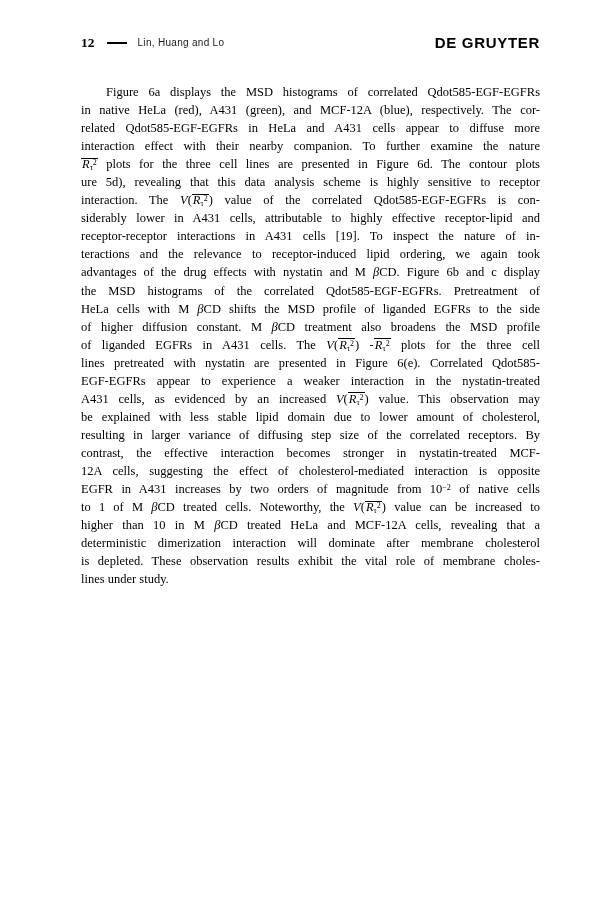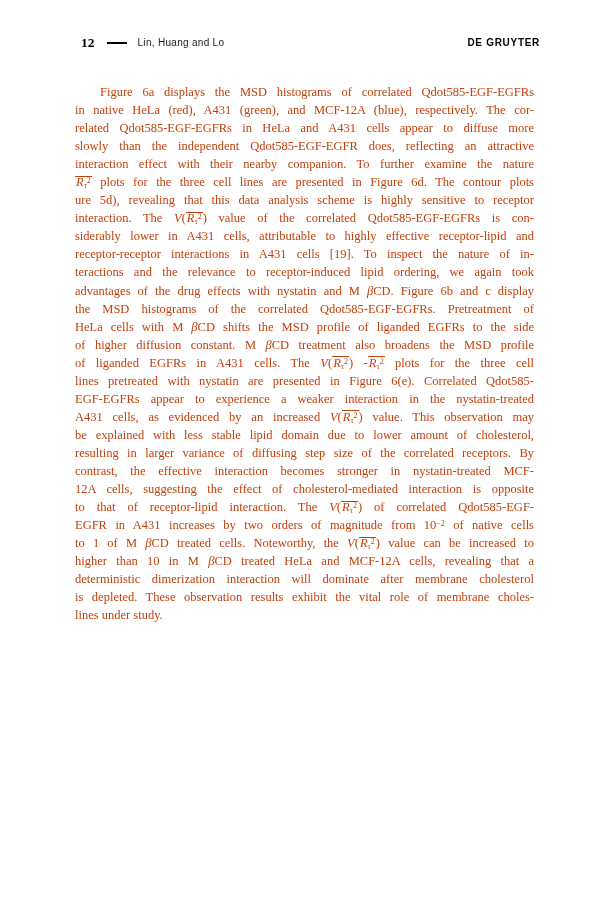--- a/index.html
+++ b/index.html
@@ -40,33 +40,33 @@
     font-family: "Liberation Sans", "DejaVu Sans", sans-serif;
     font-size: 10px;
     letter-spacing: 0.3px;
     color: #1a1a1a;
     line-height: 14px;
   }
   .publisher {
     margin-left: auto;
     font-family: "Liberation Sans", "DejaVu Sans", sans-serif;
     font-weight: 700;
-    font-size: 10px;
+    font-size: 15px;
     letter-spacing: 0.7px;
     line-height: 14px;
   }
   .body-text {
     position: absolute;
-    left: 75px;
+    left: 81px;
     top: 83px;
     width: 459px;
     font-family: "Liberation Serif", "DejaVu Serif", serif;
     font-size: 12.5px;
     line-height: 18.05px;
-    color: #c2410c;
+    color: #000000;
   }
   .line {
     text-align: justify;
     text-align-last: justify;
     white-space: normal;
     height: 18.05px;
     overflow: visible;
   }
   .line.indent {
     text-indent: 25px;
@@ -106,41 +106,39 @@
   <div class="header">
     <span class="pnum">12</span>
     <span class="rule"></span>
     <span class="authors">Lin, Huang and Lo</span>
     <span class="publisher">DE GRUYTER</span>
   </div>
   <div class="body-text" id="body-text">
       <div class="line indent">Figure 6a displays the MSD histograms of correlated Qdot585-EGF-EGFRs</div>
       <div class="line">in native HeLa (red), A431 (green), and MCF-12A (blue), respectively. The cor-</div>
       <div class="line">related Qdot585-EGF-EGFRs in HeLa and A431 cells appear to diffuse more</div>
-      <div class="line">slowly than the independent Qdot585-EGF-EGFR does, reflecting an attractive</div>
       <div class="line">interaction effect with their nearby companion. To further examine the nature</div>
       <div class="line"><span class="ovl"><i>R</i><sub>τ</sub><sup>2</sup></span> plots for the three cell lines are presented in Figure 6d. The contour plots</div>
       <div class="line">ure 5d), revealing that this data analysis scheme is highly sensitive to receptor</div>
       <div class="line">interaction. The <span class="m"><i>V</i>(<span class="ovl"><i>R</i><sub>τ</sub><sup>2</sup></span>)</span> value of the correlated Qdot585-EGF-EGFRs is con-</div>
       <div class="line">siderably lower in A431 cells, attributable to highly effective receptor-lipid and</div>
       <div class="line">receptor-receptor interactions in A431 cells [19]. To inspect the nature of in-</div>
       <div class="line">teractions and the relevance to receptor-induced lipid ordering, we again took</div>
       <div class="line">advantages of the drug effects with nystatin and M <i>β</i>CD. Figure 6b and c display</div>
       <div class="line">the MSD histograms of the correlated Qdot585-EGF-EGFRs. Pretreatment of</div>
       <div class="line">HeLa cells with M <i>β</i>CD shifts the MSD profile of liganded EGFRs to the side</div>
       <div class="line">of higher diffusion constant. M <i>β</i>CD treatment also broadens the MSD profile</div>
       <div class="line">of liganded EGFRs in A431 cells. The <span class="m"><i>V</i>(<span class="ovl"><i>R</i><sub>τ</sub><sup>2</sup></span>)</span> -<span class="ovl"><i>R</i><sub>τ</sub><sup>2</sup></span> plots for the three cell</div>
       <div class="line">lines pretreated with nystatin are presented in Figure 6(e). Correlated Qdot585-</div>
       <div class="line">EGF-EGFRs appear to experience a weaker interaction in the nystatin-treated</div>
       <div class="line">A431 cells, as evidenced by an increased <span class="m"><i>V</i>(<span class="ovl"><i>R</i><sub>τ</sub><sup>2</sup></span>)</span> value. This observation may</div>
       <div class="line">be explained with less stable lipid domain due to lower amount of cholesterol,</div>
       <div class="line">resulting in larger variance of diffusing step size of the correlated receptors. By</div>
       <div class="line">contrast, the effective interaction becomes stronger in nystatin-treated MCF-</div>
       <div class="line">12A cells, suggesting the effect of cholesterol-mediated interaction is opposite</div>
-      <div class="line">to that of receptor-lipid interaction. The <span class="m"><i>V</i>(<span class="ovl"><i>R</i><sub>τ</sub><sup>2</sup></span>)</span> of correlated Qdot585-EGF-</div>
       <div class="line">EGFR in A431 increases by two orders of magnitude from 10<sup>−2</sup> of native cells</div>
       <div class="line">to 1 of M <i>β</i>CD treated cells. Noteworthy, the <span class="m"><i>V</i>(<span class="ovl"><i>R</i><sub>τ</sub><sup>2</sup></span>)</span> value can be increased to</div>
       <div class="line">higher than 10 in M <i>β</i>CD treated HeLa and MCF-12A cells, revealing that a</div>
       <div class="line">deterministic dimerization interaction will dominate after membrane cholesterol</div>
       <div class="line">is depleted. These observation results exhibit the vital role of membrane choles-</div>
       <div class="line last">lines under study.</div>
     </div>
 </div>
 
 </body></html>

